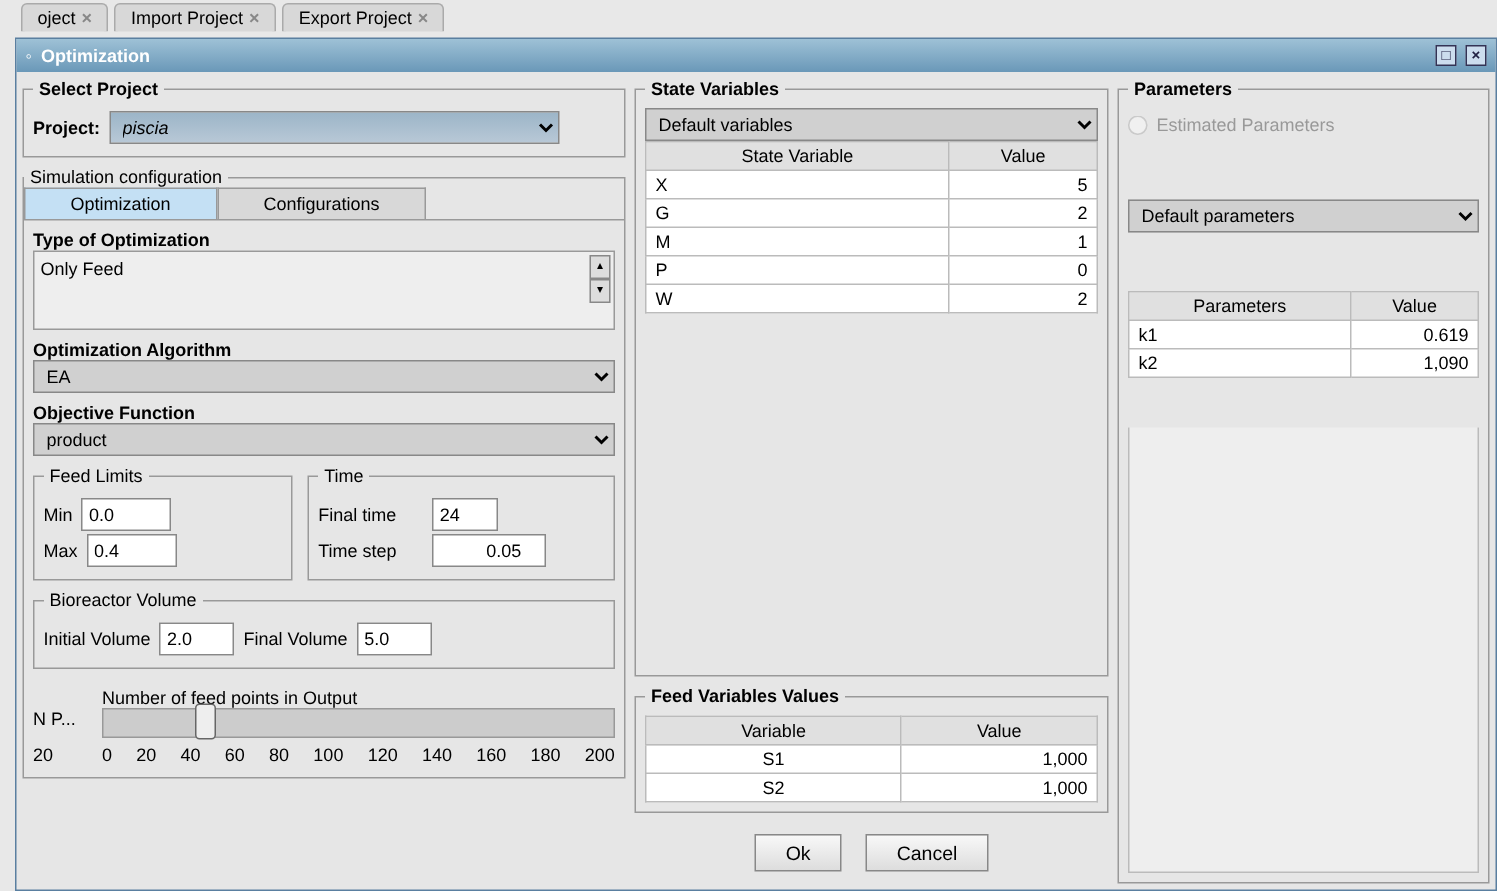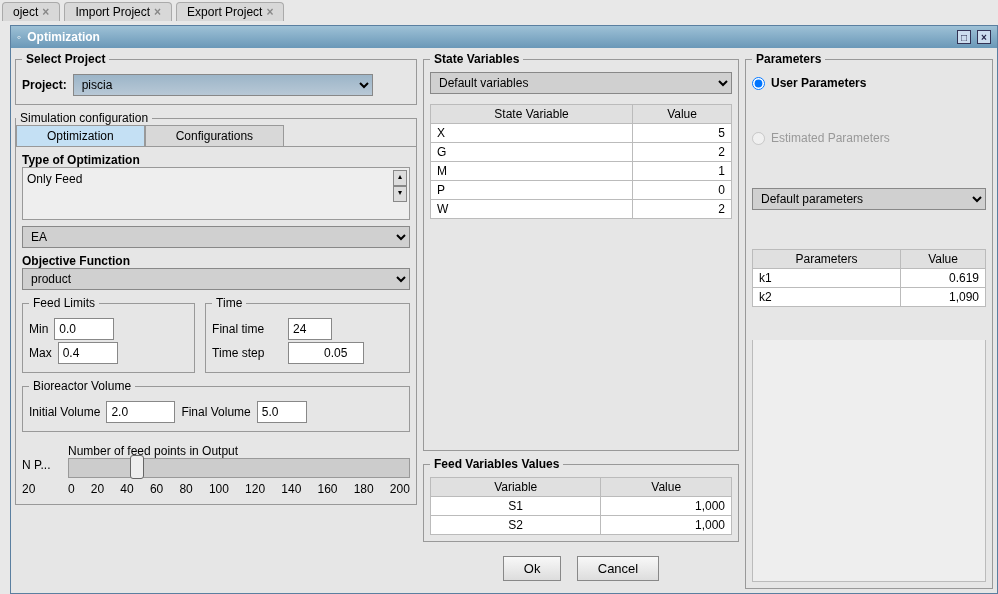--- a/index.html
+++ b/index.html
@@ -1,18 +1,18 @@
 <!DOCTYPE html>
 <html><head>
 <meta charset="utf-8">
 <style>
 * { box-sizing: border-box; margin: 0; padding: 0; font-family: Arial, sans-serif; font-size: 12px; }
 body { background: #e8e8e8; width: 998px; height: 594px; position: relative; overflow: hidden; }
 
-.bg-tabs { position: absolute; top: 0; left: 0; display: flex; gap: 4px; padding: 2px 0 0 2px; }
+.bg-tabs { position: absolute; top: 0; left: 12px; display: flex; gap: 4px; padding: 2px 0 0 2px; }
 .bg-tab { background: #d8d8d8; border: 1px solid #aaa; border-bottom: none; padding: 2px 10px; border-radius: 4px 4px 0 0; display: flex; align-items: center; gap: 4px; }
 .bg-tab .x { color: #888; font-weight: bold; }
 
 .window { position: absolute; top: 25px; left: 10px; right: 0; bottom: 0; border: 1px solid #5a7fa0; background: #e6e6e6; display: flex; flex-direction: column; }
 .titlebar { background: linear-gradient(#9ec1d6, #6a98b8); color: #fff; font-weight: bold; padding: 4px 6px; display: flex; align-items: center; gap: 6px; }
 .titlebar .title-text { flex: 1; }
 .titlebar .tb-btn { width: 14px; height: 14px; border: 1px solid #335; background: #cde; display:inline-flex; align-items:center; justify-content:center; font-size:10px; color:#224; }
 
 .content { flex: 1; display: flex; padding: 4px; gap: 6px; }
 
@@ -20,21 +20,21 @@
 .col-left { width: 402px; }
 .col-mid { width: 316px; }
 .col-right { flex: 1; }
 
 fieldset { border: 1px solid #999; padding: 6px; }
 legend { padding: 0 4px; font-weight: normal; color: #000000; }
 .bold { font-weight: bold; }
 
 select, input[type=text] { border: 1px solid #888; background: #fff; padding: 2px 4px; height: 22px; }
 select { background: #d0d0d0; }
-.proj-select { background: linear-gradient(#9cb5c8,#b8c8d6); width: 300px; }
+.proj-select { background: linear-gradient(#9cb5c8,#b8c8d6); width: 300px; font-style: italic; }
 
 .tab-bar { display:flex; border-bottom:1px solid #999; }
 .tab { padding: 3px 30px; border: 1px solid #999; border-bottom: none; background: #d8d8d8; }
 .tab.active { background: #c4e0f4; }
 
 .list-box { border:1px solid #999; background:#eee; height:53px; display:flex; align-items:flex-start; padding:4px; position:relative; margin-bottom:6px;}
 .list-box .spin { position:absolute; right:2px; top:2px; display:flex; flex-direction:column; }
 .spin .sbtn { width:14px; height:16px; border:1px solid #888; background:#ddd; font-size:8px; text-align:center; line-height:12px;}
 
 .field-row { display:flex; align-items:center; gap:6px; margin:2px 0;}
@@ -109,20 +109,21 @@
         <div style="padding:6px; border-top:none;">
           <div class="bold">Type of Optimization</div>
           <div class="list-box">
             <span>Only Feed</span>
             <div class="spin">
               <div class="sbtn">▴</div>
               <div class="sbtn">▾</div>
             </div>
           </div>
 
+          <div class="bold">Optimization Algorithm</div>
           <select style="width:100%"><option>EA</option></select>
 
           <div class="bold" style="margin-top:6px;">Objective Function</div>
           <select style="width:100%"><option>product</option></select>
 
           <div class="two-col" style="margin-top:6px;">
             <fieldset style="flex:1;">
               <legend>Feed Limits</legend>
               <div class="field-row">
                   <label>Min</label>
@@ -143,21 +144,21 @@
                   <label style="width:70px;">Time step</label>
                   <input type="text" style="width: 76px; padding-left: 35px;" value="0.05">
                 </div>
             </fieldset>
           </div>
 
           <fieldset style="margin-top:6px;">
             <legend>Bioreactor Volume</legend>
             <div class="field-row">
               <label>Initial Volume</label>
-              <input type="text" style="width: 69px;" value="2.0">
+              <input type="text" style="width: 50px;" value="2.0">
               <label>Final Volume</label>
               <input type="text" style="width: 50px;" value="5.0">
             </div>
           </fieldset>
 
           <div class="field-row" style="align-items:flex-end; margin-top:6px;">
             <div style="width:40px;">
               <div>N P...</div>
               <div style="margin-top:10px;">20</div>
             </div>
@@ -181,21 +182,21 @@
               </div>
             </div>
           </div>
         </div>
       </fieldset>
     </div>
 
     <div class="col col-mid">
       <fieldset class="sv-holder" style="flex:1;">
         <legend class="bold">State Variables</legend>
-        <select style="width:100%; margin-bottom:10px;"><option>Default variables</option></select>
+        <select style="width:100%; "><option>Default variables</option></select>
         <div class="grow-table">
           <table class="table">
             <tbody>
                 <tr>
                   <th>State Variable</th>
                   <th>Value</th>
                 </tr>
             <tr>
                   <td>X</td>
                   <td class="num">5</td>
@@ -245,24 +246,20 @@
       <div class="buttons">
         <button class="btn">Ok</button>
         <button class="btn">Cancel</button>
       </div>
     </div>
 
     <div class="col col-right">
       <fieldset style="flex:1; display:flex; flex-direction:column;gap:33px;">
         <legend class="bold">Parameters</legend>
         <div class="radio-row">
-          <input type="radio" name="pr" checked="" style="">
-          <label class="bold">User Parameters</label>
-        </div>
-        <div class="radio-row">
           <input type="radio" name="pr" disabled="" style="">
           <label class="disabled-txt">Estimated Parameters</label>
         </div>
         <select style="width:100%; margin:6px 0;"><option>Default parameters</option></select>
         <table class="table">
           <tbody>
               <tr>
                 <th>Parameters</th>
                 <th>Value</th>
               </tr>

